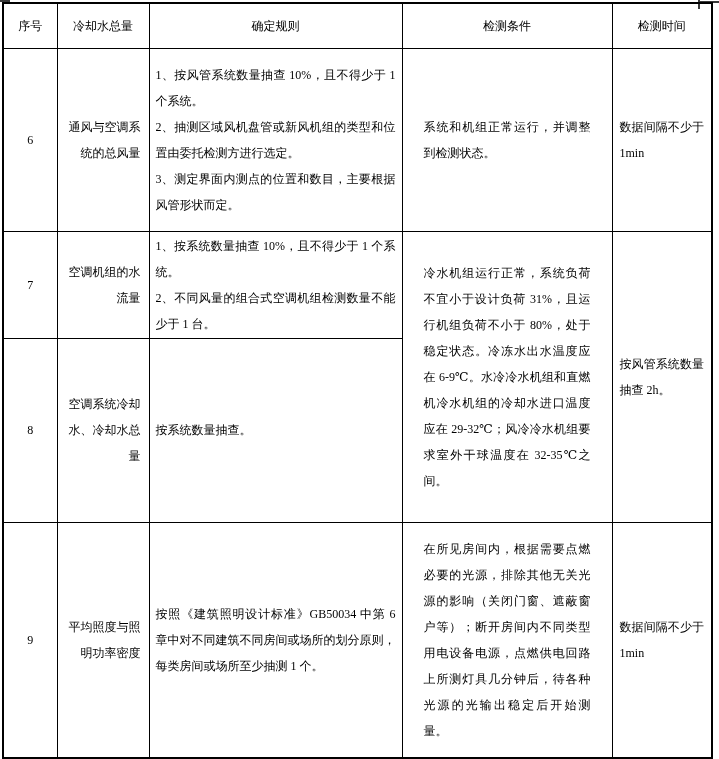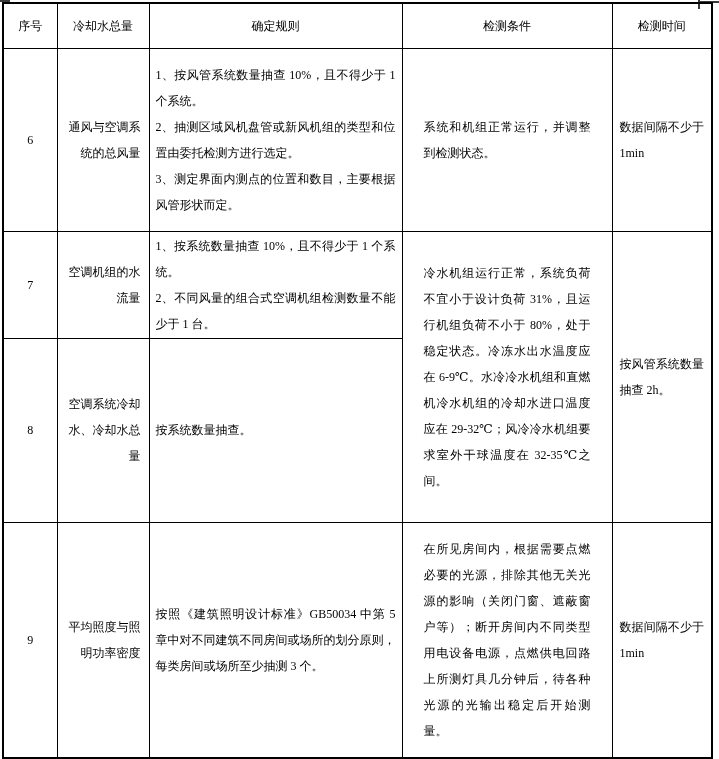--- a/index.html
+++ b/index.html
@@ -105,21 +105,21 @@
       <td class="cell-content">空调系统冷却水、冷却水总量</td>
       <td class="cell-rules">
         <p>按系统数量抽查。</p>
       </td>
     </tr>
 
     <tr class="row-9">
       <td class="cell-no">9</td>
       <td class="cell-content">平均照度与照明功率密度</td>
       <td class="cell-rules">
-        <p>按照《建筑照明设计标准》GB50034 中第 5 章中对不同建筑不同房间或场所的划分原则，每类房间或场所至少抽测 3 个。</p>
+        <p>按照《建筑照明设计标准》GB50034 中第 6 章中对不同建筑不同房间或场所的划分原则，每类房间或场所至少抽测 1 个。</p>
       </td>
       <td class="cell-cond">在所见房间内，根据需要点燃必要的光源，排除其他无关光源的影响（关闭门窗、遮蔽窗户等）；断开房间内不同类型用电设备电源，点燃供电回路上所测灯具几分钟后，待各种光源的光输出稳定后开始测量。</td>
       <td class="cell-time">数据间隔不少于 1min</td>
     </tr>
   </tbody>
     </table>
 
 </div>
 
 </body></html>

